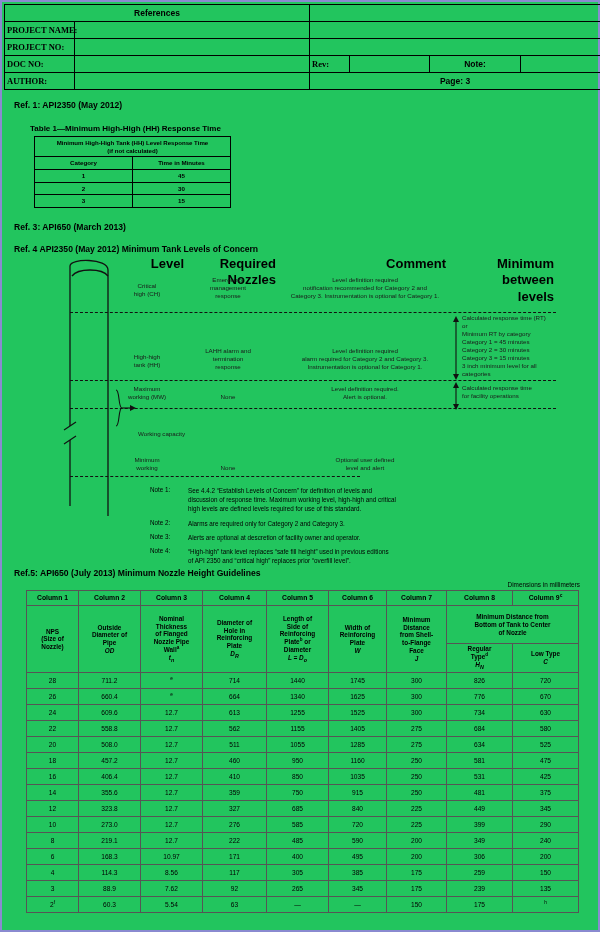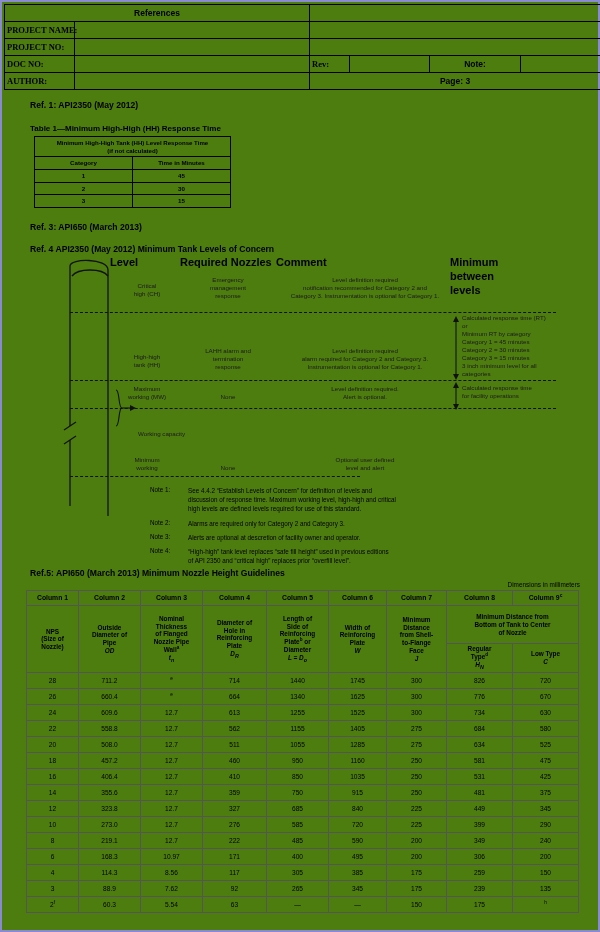--- a/index.html
+++ b/index.html
@@ -15,21 +15,21 @@
     overflow: hidden;
     position: relative;
   }
   .page {
     position: absolute;
     left: 0; top: 0;
     width: 600px;
     height: 932px;
     box-sizing: border-box;
     border: 2px solid #8a8ad0;
-    background: #4d7c0f;
+    background: #22c55e;
   }
   .inner {
     position: absolute;
     left: 2px; top: 2px;
     width: 596px;
     height: 928px;
   }
 
   
   table.titleblock {
@@ -55,21 +55,21 @@
   td.tb-center { text-align: center; }
 
   
   .body {
     position: relative;
     padding: 0;
   }
   .ref-head {
     font-size: 8.6px;
     font-weight: bold;
-    margin-left: 26px;
+    margin-left: 10px;
   }
   .sub-head {
     font-size: 8px;
     font-weight: bold;
     margin-left: 26px;
   }
 
   
   table.resp {
     border-collapse: collapse;
@@ -96,23 +96,23 @@
   }
   .diagram .lbl {
     position: absolute;
     font-size: 6.2px;
     line-height: 1.28;
     color: #1a1a1a;
     text-align: center;
   }
   .diagram .colhead {
     position: absolute;
-    font-size: 11px;
+    font-size: 13px;
     font-weight: bold;
-    text-align: left;
+    text-align: right;
     line-height: 1.25;
   }
   .diagram .dash {
     position: absolute;
     height: 0;
     border-top: 1.4px dashed #111;
   }
   .diagram .note {
     position: absolute;
     font-size: 6.3px;
@@ -387,21 +387,21 @@
       <div class="note-lbl" style="left:146px; top:279px;">Note 3:</div>
       <div class="note" style="left:184px; top:279px; width:380px;">Alerts are optional at descretion of facility owner and operator.</div>
 
       <div class="note-lbl" style="left:146px; top:293px;">Note 4:</div>
       <div class="note" style="left:184px; top:293px; width:380px;">
         <span>“High-high” tank level replaces “safe fill height” used in previous editions</span><br>
         <span>of API 2350 and “critical high” replaces prior “overfill level”.</span>
       </div>
     </div>
 
-    <div class="ref-head" style="margin-top:46px;">Ref.5: API650 (March 2013) Minimum Nozzle Height Guidelines</div>
+    <div class="ref-head" style="margin-top:46px;">Ref.5: API650 (July 2013) Minimum Nozzle Height Guidelines</div>
     <div class="dims-note">Dimensions in millimeters</div>
 
     <table class="nozzle" style="margin-top:2px;">
       <colgroup>
         <col style="width:52px">
             <col style="width:62px">
             <col style="width:62px">
             <col style="width:64px">
         <col style="width:62px">
             <col style="width:58px">

